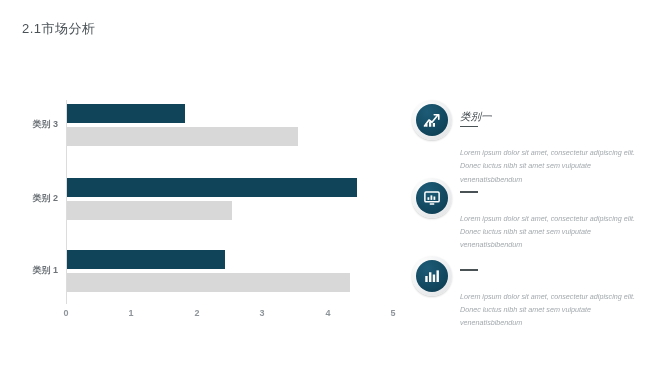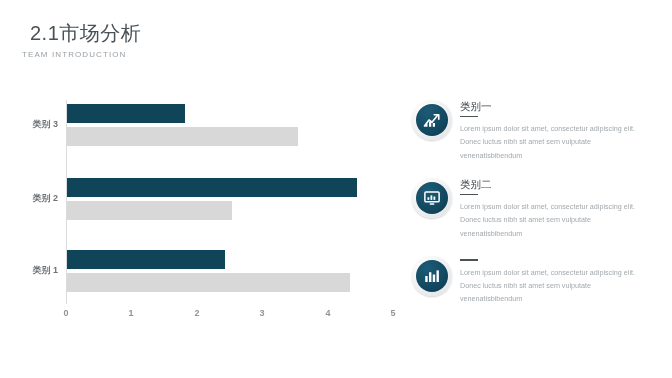--- a/index.html
+++ b/index.html
@@ -17,27 +17,26 @@
   }
 
   
   .header {
     position: absolute;
     left: 22px;
     top: 22px;
     width: 400px;
   }
   .header-title {
-    font-size: 20px;
+    font-size: 13px;
     font-weight: 400;
     color: #4a5257;
     letter-spacing: 0.5px;
     line-height: 1.15;
     white-space: nowrap;
-    margin-left: 8px;
   }
   .header-sub {
     margin-top: 5px;
     font-size: 8px;
     letter-spacing: 1.1px;
     color: #9aa1a6;
     font-weight: 400;
     white-space: nowrap;
   }
 
@@ -135,50 +134,50 @@
     background: radial-gradient(circle at 35% 25%, #1d5b76 0%, #134a62 55%, #0c3a4d 100%);
     display: flex;
     align-items: center;
     justify-content: center;
   }
   .badge-inner svg { display: block; }
 
   .item-body {
     position: absolute;
     left: 54px;
-    top: 4px;
+    top: 14px;
     right: 0;
+    font-style: italic;
   }
   .item-title {
     font-size: 10.5px;
     color: #3f464b;
     font-weight: 400;
     line-height: 1.2;
     white-space: nowrap;
   }
   .item-rule {
     margin-top: 3px;
     width: 18px;
     height: 1.5px;
     background: #4b5256;
   }
   .item-text {
-    margin-top: 5px;
+    margin-top: 19px;
     font-size: 7.2px;
     line-height: 1.85;
     color: #a3a9ad;
   }
   .item-text div { white-space: nowrap; }
 </style>
 </head>
 <body>
 
 <div class="header">
   <div class="header-title">2.1市场分析</div>
-  <div class="header-sub">TEAM INTRODUCTION</div>
 </div>
 
 <div class="chart">
   <div class="axis-line"></div>
   <div class="chart-plot"></div>
 
   <div class="cat-group" style="top:8px;">
     <div class="cat-label" style="top:14px;">类别 3</div>
     <div class="bar bar-primary" style="left:67px;top:0px;width:118px;"></div>
     <div class="bar bar-secondary" style="left:67px;top:23px;width:231px;"></div>
@@ -237,21 +236,20 @@
         <svg width="18" height="18" viewBox="0 0 24 24" aria-hidden="true">
           <rect x="2.5" y="4" width="19" height="13" rx="1.5" fill="none" stroke="#ffffff" stroke-width="2"></rect>
           <rect x="6" y="11" width="2.4" height="3.5" fill="#ffffff"></rect>
           <rect x="10" y="8.5" width="2.4" height="6" fill="#ffffff"></rect>
           <rect x="14" y="10" width="2.4" height="4.5" fill="#ffffff"></rect>
           <rect x="9" y="19" width="6" height="2" fill="#ffffff"></rect>
         </svg>
       </div>
     </div>
     <div class="item-body">
-      <div class="item-title">类别二</div>
       <div class="item-rule"></div>
       <div class="item-text">
         <div>Lorem ipsum dolor sit amet, consectetur adipiscing elit.</div>
         <div>Donec luctus nibh sit amet sem vulputate</div>
         <div>venenatisbibendum</div>
       </div>
     </div>
   </div>
 
   <div class="list-item">

